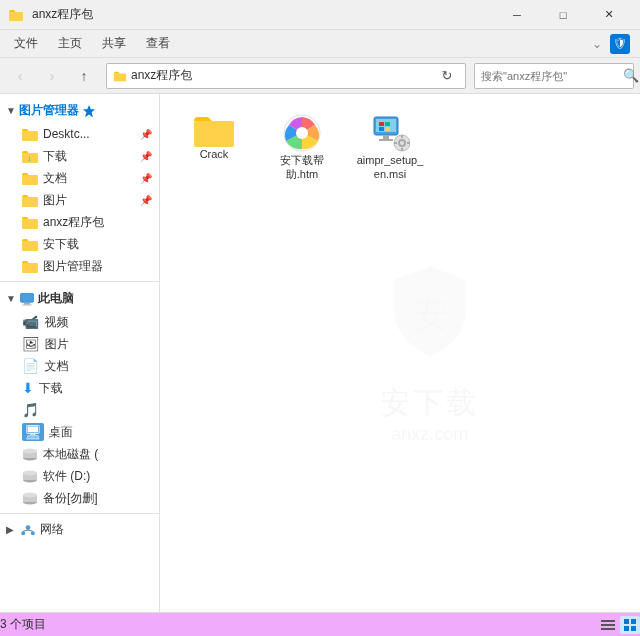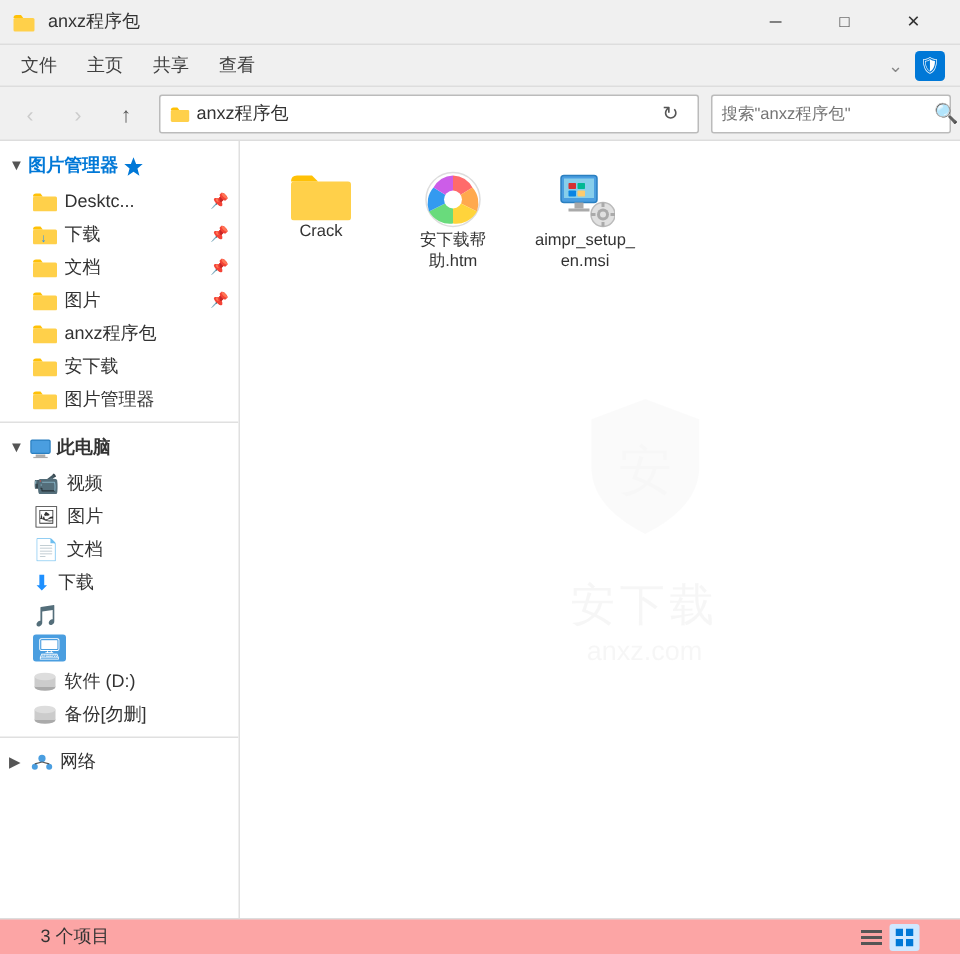--- a/index.html
+++ b/index.html
@@ -246,25 +246,25 @@
       text-align: center;
       color: #333;
       line-height: 1.3;
       word-break: break-word;
       max-width: 76px;
     }
 
     
     .status-bar {
       height: 24px;
-      background: #fca5a5;
+      background: #f0abfc;
       border-top: 1px solid #ddd;
       display: flex;
       align-items: center;
-      padding: 0 27px;
+      padding: 0 0;
       justify-content: space-between;
     }
     .status-text {
       font-size: 12px;
       color: #333;
     }
     .view-buttons {
       display: flex;
       gap: 2px;
     }
@@ -444,20 +444,29 @@
     </div>
     <div class="sidebar-item">
       <span style="font-size:14px;color:#1e90ff;">⬇</span>
       <span class="item-label">下载</span>
     </div>
     <div class="sidebar-item">
       <span style="font-size:14px;color:#e040fb;">🎵</span>
     </div>
     <div class="sidebar-item">
       <span style="font-size:14px;background:#4a9ee0;color:#fff;padding:1px 2px;border-radius:2px;">🖥</span>
+      <span class="item-label">桌面</span>
+    </div>
+    <div class="sidebar-item">
+      <svg width="16" height="14" viewBox="0 0 16 14">
+        <ellipse cx="8" cy="11" rx="7" ry="2.5" fill="#aaa"></ellipse>
+        <rect x="1" y="4" width="14" height="7" fill="#ccc"></rect>
+        <ellipse cx="8" cy="4" rx="7" ry="2.5" fill="#ddd"></ellipse>
+      </svg>
+      <span class="item-label">本地磁盘 (</span>
     </div>
     <div class="sidebar-item">
       <svg width="16" height="14" viewBox="0 0 16 14">
         <ellipse cx="8" cy="11" rx="7" ry="2.5" fill="#aaa"></ellipse>
         <rect x="1" y="4" width="14" height="7" fill="#ccc"></rect>
         <ellipse cx="8" cy="4" rx="7" ry="2.5" fill="#ddd"></ellipse>
       </svg>
       <span class="item-label">软件 (D:)</span>
     </div>
     <div class="sidebar-item">

